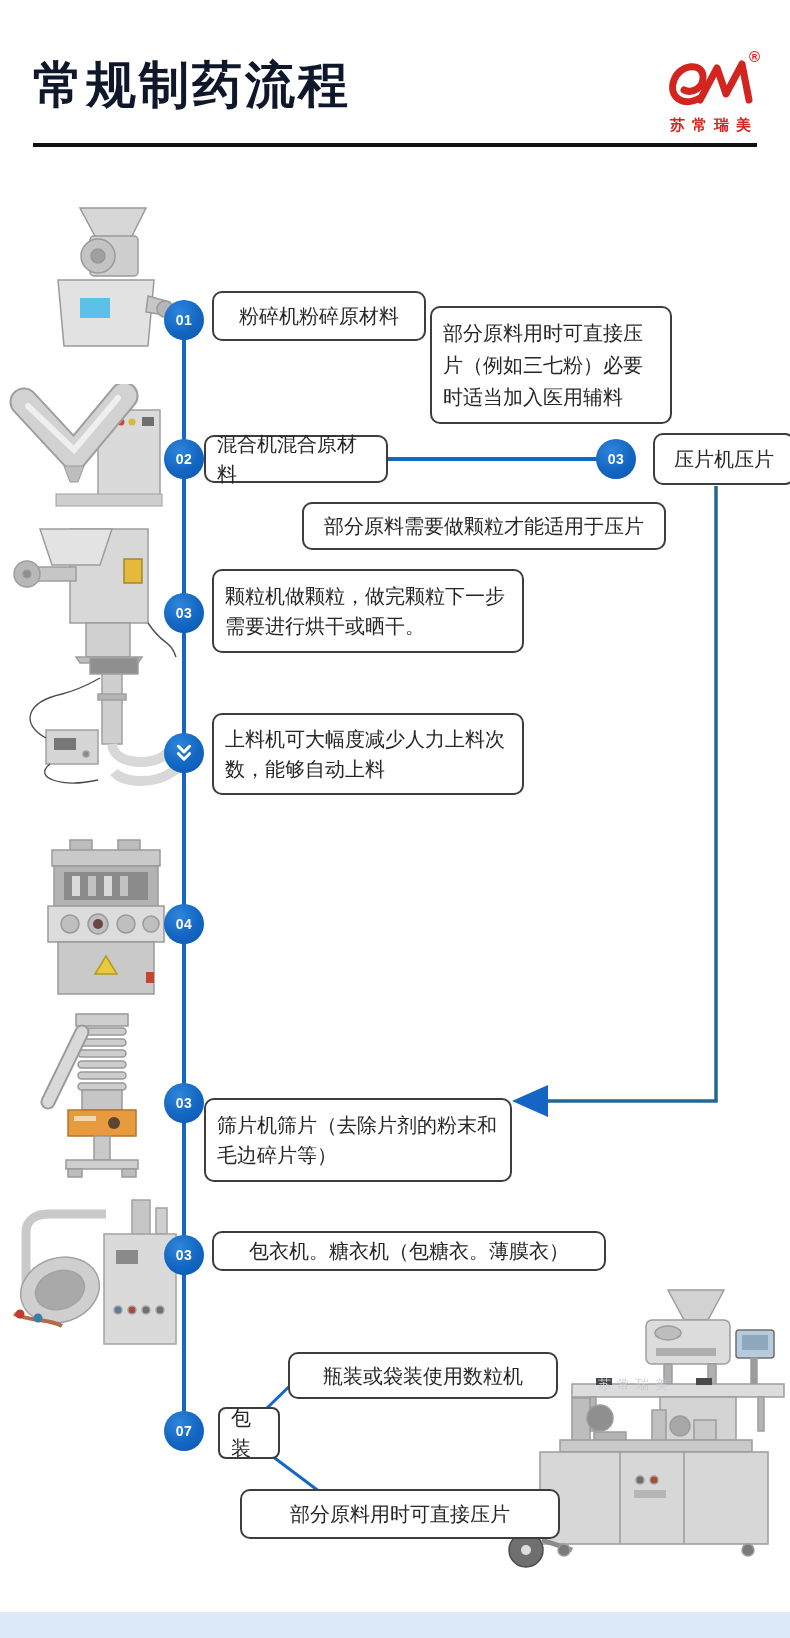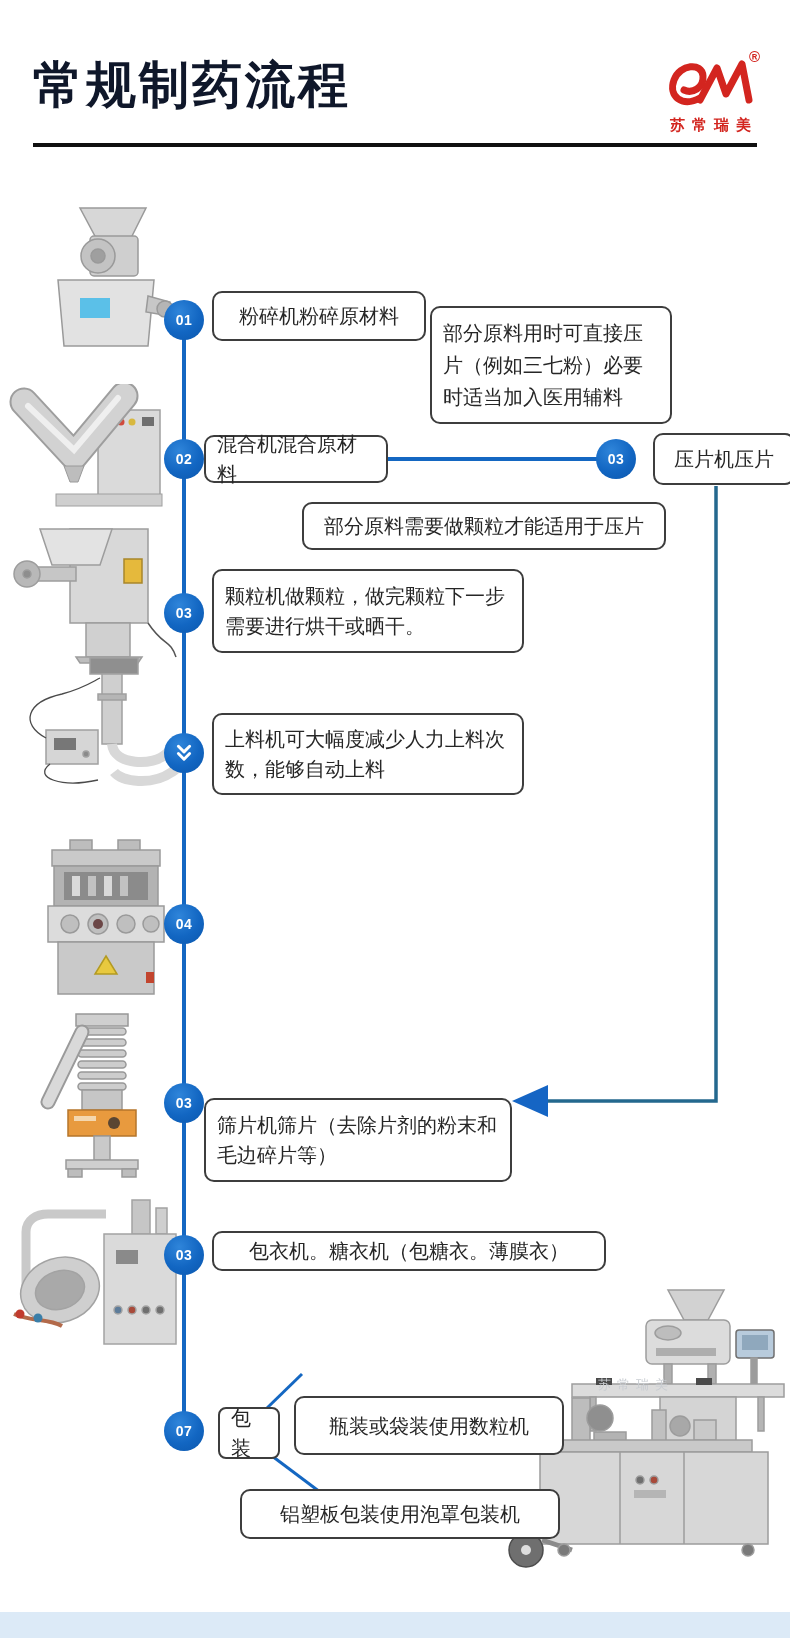--- a/index.html
+++ b/index.html
@@ -258,18 +258,18 @@
 
   <div class="bx ctr" style="left:212px;top:291px;width:214px;height:50px;">粉碎机粉碎原材料</div>
   <div class="bx" style="left:430px;top:306px;width:242px;height:118px;line-height:1.6;">部分原料用时可直接压片（例如三七粉）必要时适当加入医用辅料</div>
   <div class="bx ctr" style="left:204px;top:435px;width:184px;height:48px;">混合机混合原材料</div>
   <div class="bx ctr" style="left:638px;top:433px;width:142px;height:52px;margin-left:15px;">压片机压片</div>
   <div class="bx ctr" style="left:302px;top:502px;width:364px;height:48px;">部分原料需要做颗粒才能适用于压片</div>
   <div class="bx" style="left:212px;top:569px;width:312px;height:84px;">颗粒机做颗粒，做完颗粒下一步需要进行烘干或晒干。</div>
   <div class="bx" style="left:212px;top:713px;width:312px;height:82px;">上料机可大幅度减少人力上料次数，能够自动上料</div>
   <div class="bx" style="left:204px;top:1062px;width:308px;height:84px;margin-top:36px;">筛片机筛片（去除片剂的粉末和毛边碎片等）</div>
   <div class="bx ctr" style="left:212px;top:1231px;width:394px;height:40px;">包衣机。糖衣机（包糖衣。薄膜衣）</div>
-  <div class="bx ctr" style="left:294px;top:1352px;width:270px;height:59px;margin-top:44px;">瓶装或袋装使用数粒机</div>
+  <div class="bx ctr" style="left:288px;top:1352px;width:270px;height:47px;">瓶装或袋装使用数粒机</div>
   <div class="bx ctr" style="left:218px;top:1407px;width:62px;height:52px;border-radius:8px;">包装</div>
-  <div class="bx ctr" style="left:240px;top:1489px;width:320px;height:50px;">铝塑板包装使用泡罩包装机</div>
+  <div class="bx ctr" style="left:240px;top:1489px;width:320px;height:50px;">部分原料用时可直接压片</div>
 
   <div class="footerstrip"></div>
 </div>
 
 </body></html>

